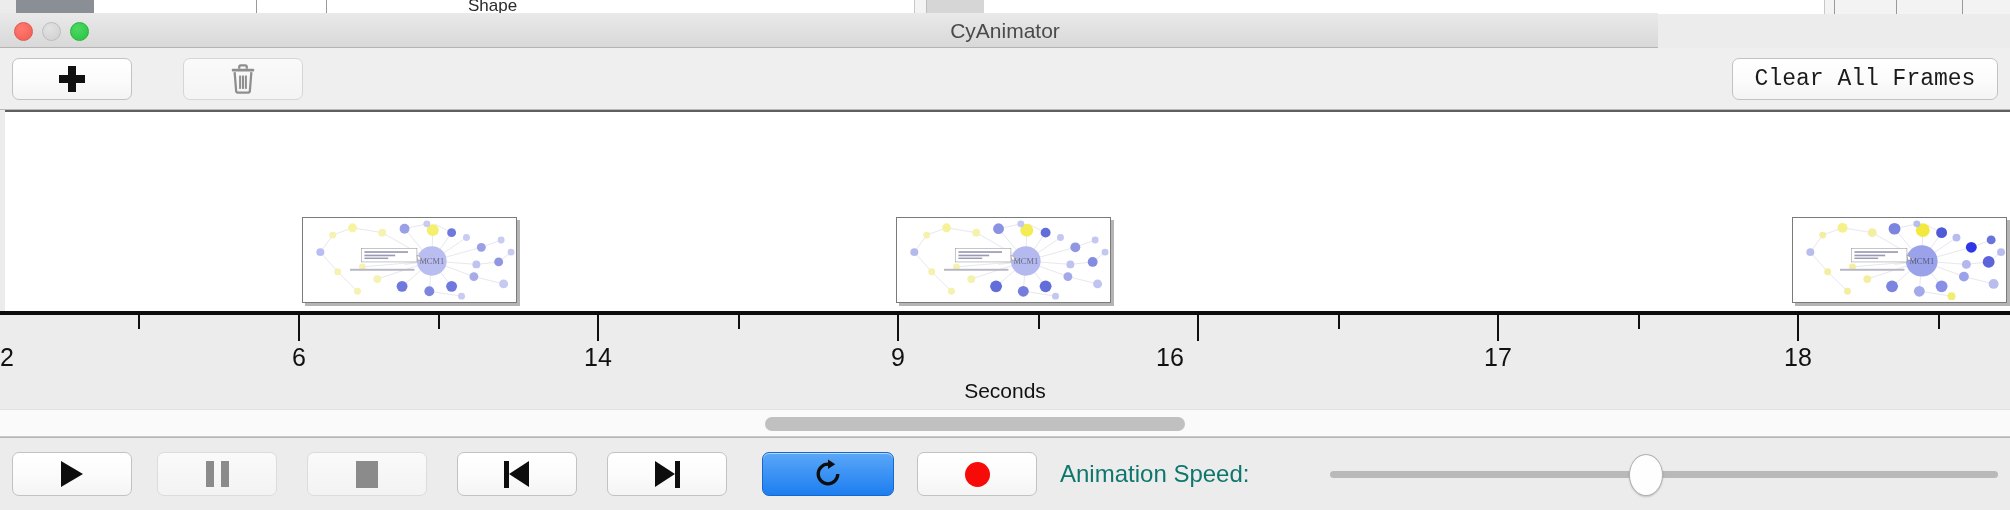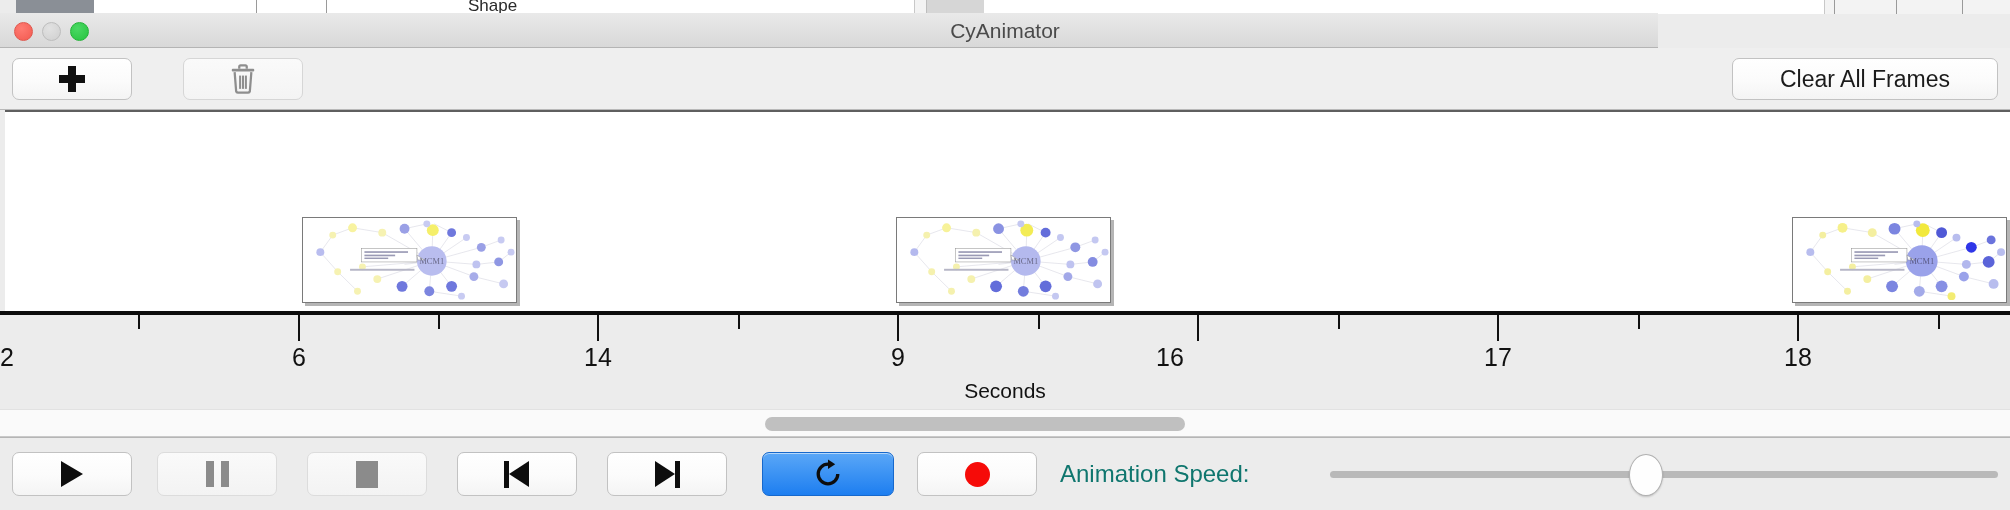--- a/index.html
+++ b/index.html
@@ -90,20 +90,21 @@
     box-sizing: border-box;
   }
   .btn {
     position: absolute;
     box-sizing: border-box;
     border-radius: 7px;
     border: 1px solid #c2c2c2;
     background: linear-gradient(to bottom, #ffffff 0%, #fbfbfb 55%, #f4f4f4 100%);
     display: flex; align-items: center; justify-content: center;
     cursor: default;
+    font-family: Liberation Mono, monospace;
   }
   .btn.disabled {
     background: linear-gradient(to bottom, #fafafa 0%, #f4f4f4 100%);
     border-color: #d6d6d6;
   }
   .btn-add  { top: 10px; left: 12px;  width: 120px; height: 42px; }
   .btn-del  { top: 10px; left: 183px; width: 120px; height: 42px; }
   .btn-clear{
     top: 10px; right: 12px; width: 266px; height: 42px;
     font-size: 23px; color: #1b1b1b;

